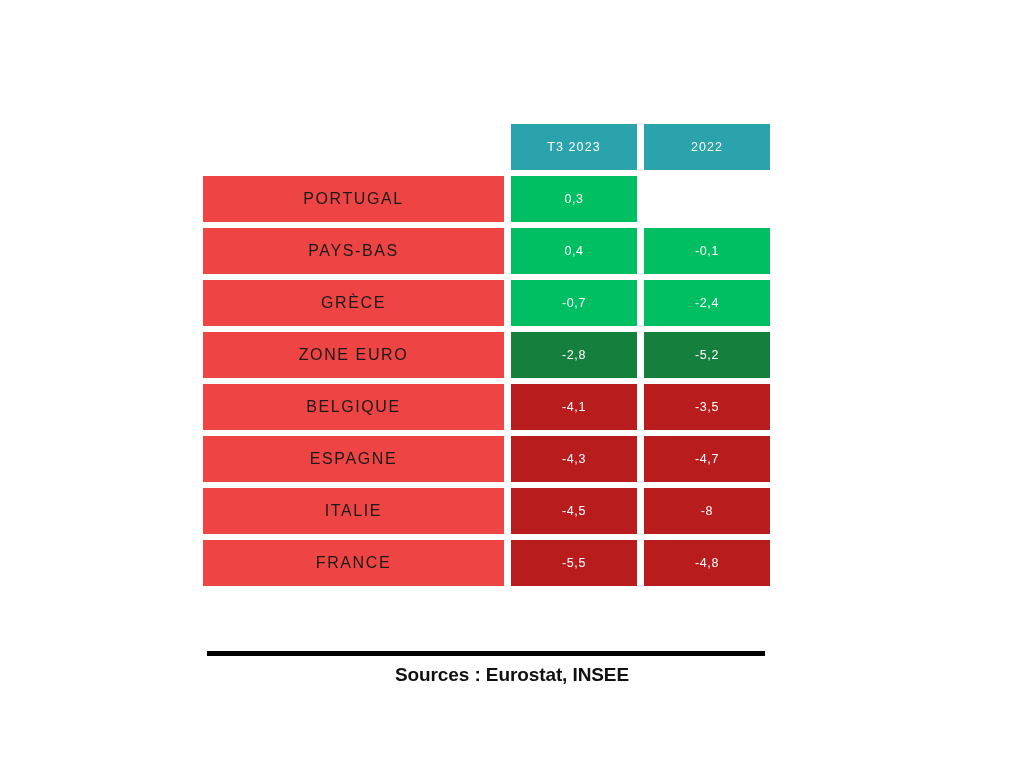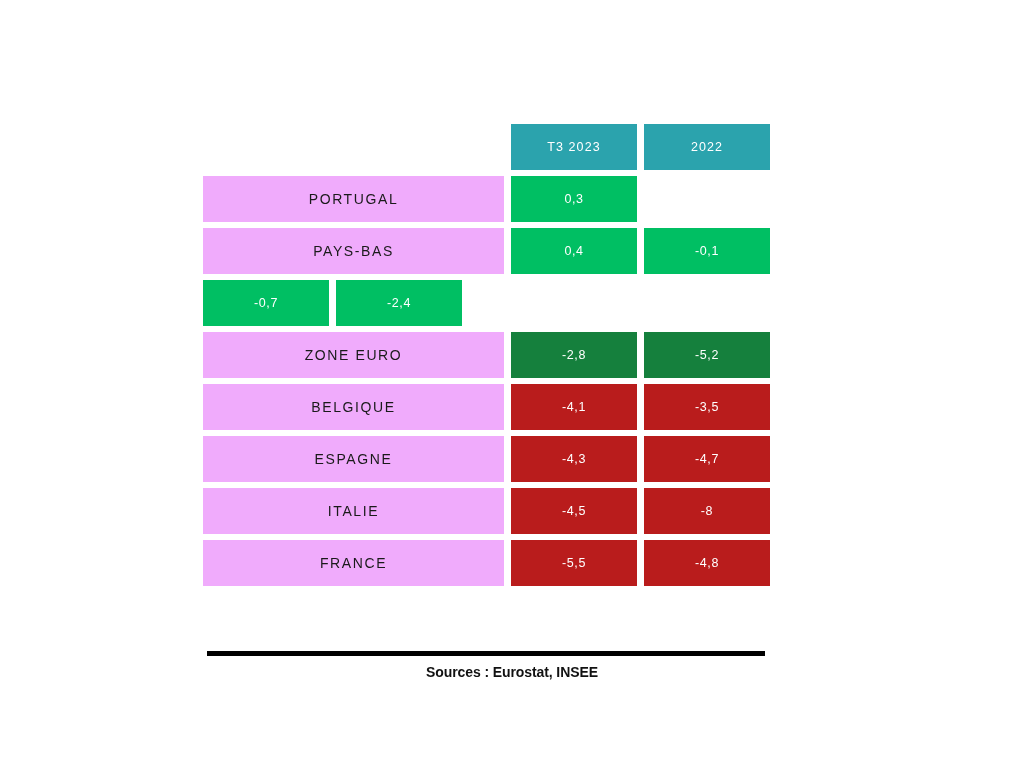--- a/index.html
+++ b/index.html
@@ -67,23 +67,23 @@
 
   .cell-header {
     background: #2BA3AD;
     color: #ffffff;
     font-size: 12.5px;
     letter-spacing: 1.1px;
   }
 
   
   .label-box {
-    background: #f0abfc;
+    background: #ef4444;
     color: #1a1a1a;
-    font-size: 14px;
+    font-size: 16px;
     letter-spacing: 1.6px;
     width: 100%;
     height: 100%;
     display: flex;
     align-items: center;
     justify-content: center;
   }
 
   .val {
     color: #ffffff;
@@ -104,21 +104,21 @@
     height: 5px;
     background: #000000;
   }
 
   .source {
     position: absolute;
     left: 203px;
     top: 664px;
     width: 618px;
     text-align: center;
-    font-size: 14px;
+    font-size: 19px;
     font-weight: bold;
     color: #111111;
     font-family: "Liberation Sans", sans-serif;
     letter-spacing: -0.1px;
   }
 </style>
 </head>
 <body>
 
 <div id="table-figure">
@@ -140,20 +140,23 @@
 
     <div class="row">
       <div class="cell-label">
         <span class="label-box">PAYS-BAS</span>
       </div>
       <div class="cell-value val pos">0,4</div>
       <div class="cell-value val pos">-0,1</div>
     </div>
 
     <div class="row">
+      <div class="cell-label">
+        <span class="label-box">GRÈCE</span>
+      </div>
       <div class="cell-value val pos">-0,7</div>
       <div class="cell-value val pos">-2,4</div>
     </div>
 
 
     <div class="row">
       <div class="cell-label">
         <span class="label-box">ZONE EURO</span>
       </div>
       <div class="cell-value val mid">-2,8</div>

